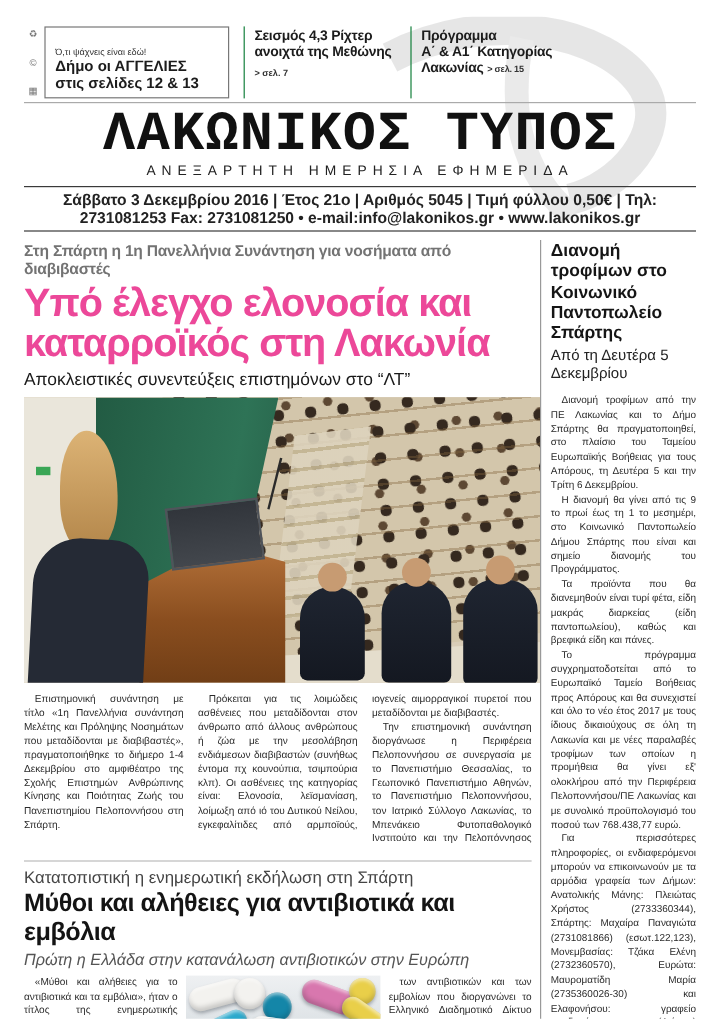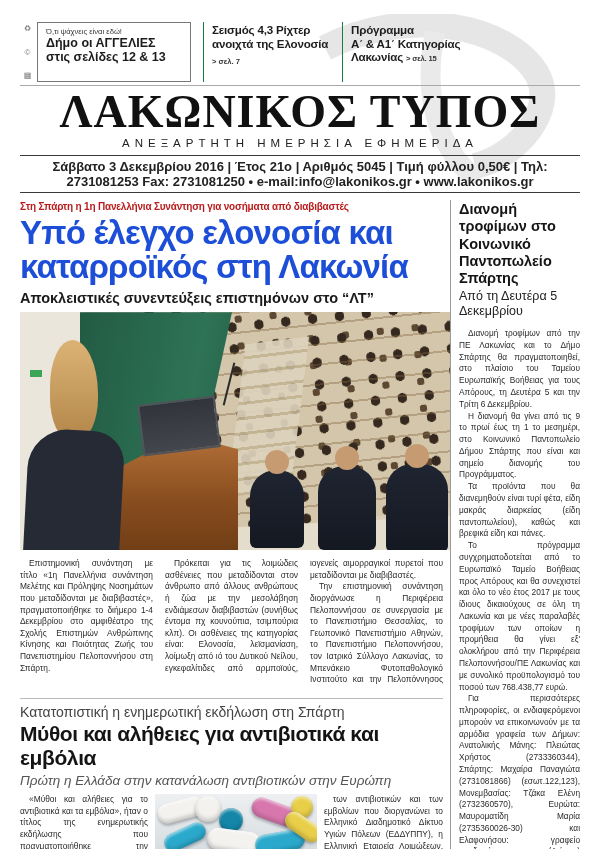--- a/index.html
+++ b/index.html
@@ -2,41 +2,41 @@
 <html lang="el"><head>
 <meta charset="utf-8">
 <style>
   html,body{margin:0;padding:0;}
   body{width:600px;height:849px;background:#fff;font-family:"Liberation Sans",sans-serif;color:#222;overflow:hidden;position:relative;}
   .page{position:relative;width:560px;height:100%;margin:0 auto;padding:0 20px;z-index:1;}
   .watermark{position:absolute;top:14px;left:285px;z-index:0;opacity:.5;}
   
   .topbar{display:flex;align-items:stretch;margin-top:22px;height:60px;position:relative;z-index:1;}
   .badge-col{width:15px;display:flex;flex-direction:column;justify-content:space-between;align-items:center;font-size:8px;color:#777;padding:2px 0;}
-  .teaser-box{border:1px solid #777;padding:4px 8px 3px;margin-left:2px;width:136px;}
+  .teaser-box{border:1px solid #777;padding:16px 8px 3px;margin-left:2px;width:136px;}
   .tb-l1{font-size:7.6px;color:#333;}
   .tb-l2,.tb-l3{font-size:12.5px;font-weight:700;line-height:1.15;color:#1c1c1c;}
   .teaser{border-left:1px solid #15803d;margin-left:12px;padding:1px 0 0 8px;}
   .teaser .t-line{font-size:11.6px;font-weight:700;line-height:1.18;color:#1c1c1c;letter-spacing:-.2px;}
   .pg-ref{font-size:7.6px;font-weight:700;color:#333;}
   .t1{width:118px;} .t2{width:142px;} .t3{width:126px;}
   .top-rule{border-top:1px solid #aaa;margin-top:3px;}
   
   .masthead{text-align:center;margin-top:2px;position:relative;z-index:1;}
-  .paper-title{font-family:Liberation Serif, serif;font-size:46px;font-weight:700;letter-spacing:1px;color:#111;line-height:1.05;margin:0;}
+  .paper-title{font-family:Liberation Mono, monospace;font-size:46px;font-weight:700;letter-spacing:1px;color:#111;line-height:1.05;margin:0;}
   .paper-tagline{font-size:11.5px;letter-spacing:5px;color:#222;margin-top:1px;}
   .dateline{margin-top:6px;border-top:1.5px solid #3a3a3a;border-bottom:1.5px solid #3a3a3a;padding:3px 0;font-size:13px;color:#222;text-align:center;font-weight:700;}
   
   .main{display:grid;grid-template-columns:430px 1fr;margin-top:7px;position:relative;z-index:1;}
   .leftcol{padding-right:7px;}
   .sidebar{border-left:1px solid #999;padding-left:8px;font-size:8.3px;line-height:1.42;text-align:justify;color:#2a2a2a;}
   
-  .kicker{color:#b91c1c;font-weight:700;font-size:10px;margin:1px 0 4px;letter-spacing:-.2px;}
-  .headline{font-size:33px;font-weight:700;color:#1d4ed8;line-height:1.03;letter-spacing:-.8px;margin:0 0 6px;}
-  .subhead{font-size:14.5px;font-weight:700;color:#1a1a1a;margin:0 0 6px;}
+  .kicker{color:#737373;font-weight:700;font-size:13px;margin:1px 0 4px;letter-spacing:-.2px;}
+  .headline{font-size:33px;font-weight:700;color:#ec4899;line-height:1.03;letter-spacing:-.8px;margin:0 0 6px;}
+  .subhead{font-size:14.5px;font-weight:400;color:#1a1a1a;margin:0 0 6px;}
   .lead-cols{column-count:3;column-gap:12px;font-size:8.4px;line-height:1.38;text-align:justify;margin-top:8px;height:132px;overflow:hidden;color:#2a2a2a;}
   .lead-cols p, .sidebar p, .second-cols p{margin:0;text-indent:9px;}
   .divider2{border-top:1px solid #bbb;margin:8px 0 5px;}
   
   .kicker2{font-size:14px;color:#444;margin:0 0 2px;}
   .headline2{font-size:21px;font-weight:700;color:#141414;letter-spacing:-.4px;margin:0 0 3px;}
   .subhead2{font-size:13.5px;color:#555;margin:0 0 6px;font-style:italic;}
   .second-cols{display:grid;grid-template-columns:128px 162px 1fr;gap:7px;font-size:8.4px;line-height:1.38;text-align:justify;color:#2a2a2a;}
   
   .sb-title{font-size:14.5px;font-weight:700;line-height:1.18;margin:1px 0 2px;text-align:left;color:#151515;}
@@ -88,21 +88,21 @@
       <span>©</span>
       <span>▦</span>
     </div>
     <div class="teaser-box">
       <div class="tb-l1">Ό,τι ψάχνεις είναι εδώ!</div>
       <div class="tb-l2">Δήμο οι ΑΓΓΕΛΙΕΣ</div>
       <div class="tb-l3">στις σελίδες 12 &amp; 13</div>
     </div>
     <div class="teaser t1">
       <div class="t-line">Σεισμός 4,3 Ρίχτερ</div>
-      <div class="t-line">ανοιχτά της Ελονοσία</div>
+      <div class="t-line">ανοιχτά της Μεθώνης</div>
       <div><span class="pg-ref">&gt; σελ. 7</span></div>
     </div>
     <div class="teaser t3">
       <div class="t-line">Πρόγραμμα</div>
       <div class="t-line">Α΄ &amp; Α1΄ Κατηγορίας</div>
       <div class="t-line"><span>Λακωνίας</span> <span class="pg-ref">&gt; σελ. 15</span></div>
     </div>
   </div>
   <div class="top-rule"></div>
 

